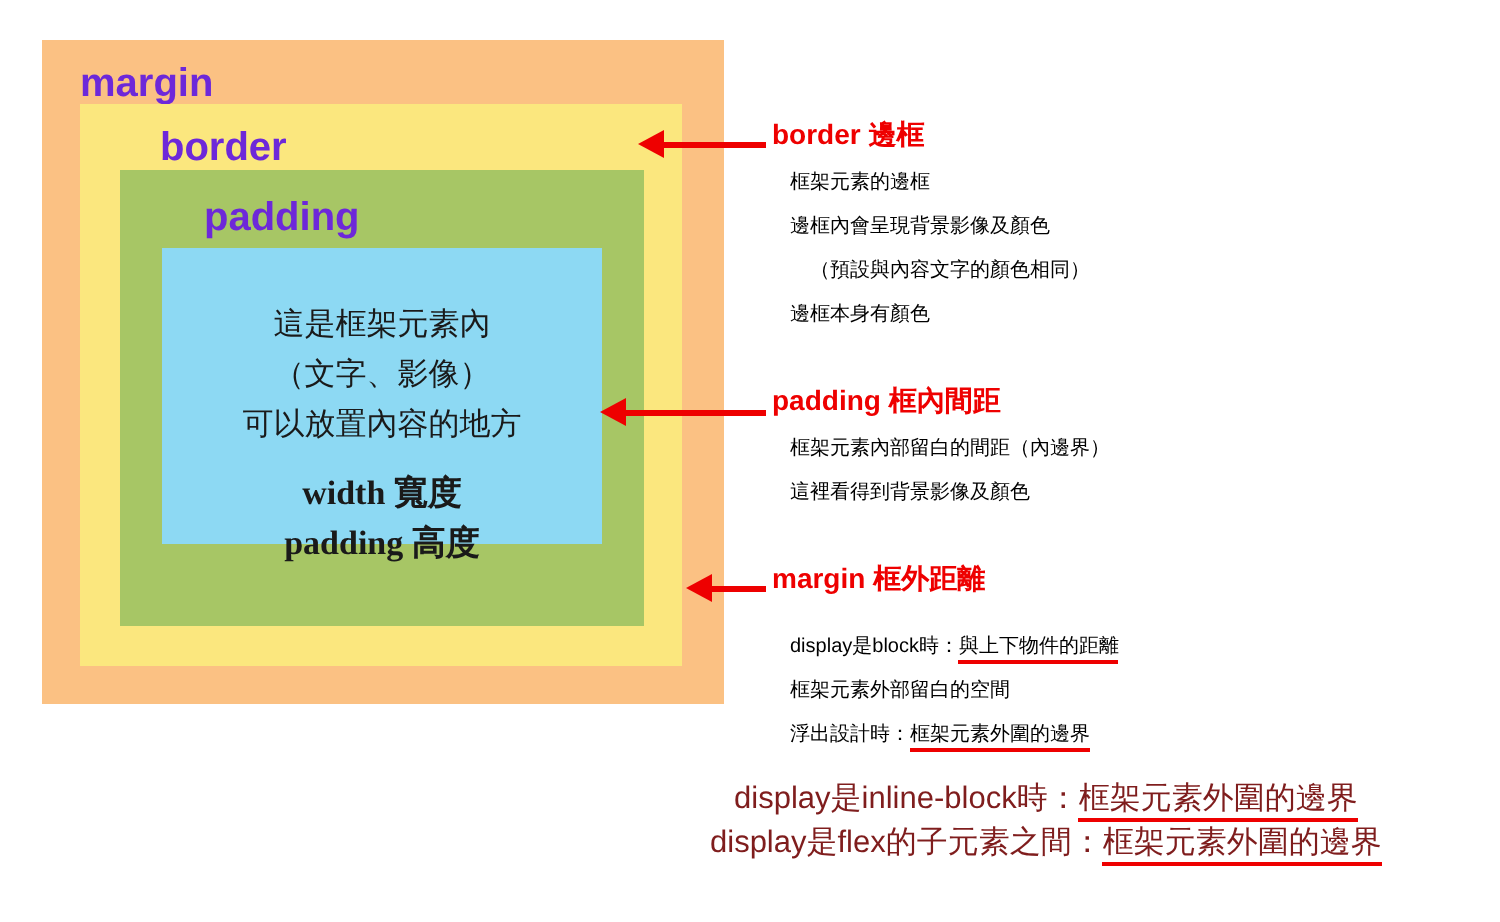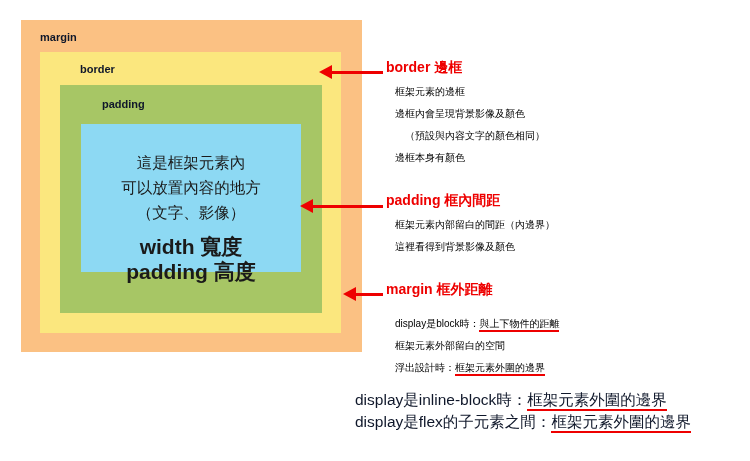--- a/index.html
+++ b/index.html
@@ -47,44 +47,45 @@
   }
   .layer-content {
     left: 60px; top: 104px;
     width: 220px; height: 148px;
     background: #8dd9f3;
   }
 
   .layer-label {
     position: absolute;
     font-weight: bold;
-    font-size: 11px;
+    font-size: 20px;
     line-height: 1;
-    color: #0f172a;
+    color: #6d28d9;
     white-space: nowrap;
   }
   .label-margin  { left: 19px;  top: 12px; }
   .label-border  { left: 40px;  top: 12px; }
   .label-padding { left: 42px;  top: 14px; }
 
   
   .content-text {
     position: absolute;
     left: 0;
     top: 26px;
     width: 220px;
     text-align: center;
     font-size: 15.5px;
     line-height: 25px;
     color: #1a1a1a;
   }
   .content-text .bold-line {
     font-weight: bold;
-    font-size: 21px;
+    font-size: 17px;
     line-height: 25px;
+    font-family: Liberation Serif, serif;
   }
   .content-gap { height: 9px; }
 
   
   .arrow {
     position: absolute;
     height: 14px;
     pointer-events: none;
   }
   .arrow .shaft {
@@ -141,21 +142,22 @@
   .block-border  { left: 0;  top: 57px; }
   .block-padding { left: 0;  top: 190px; }
   .block-margin  { left: 0;  top: 279px; }
 
   .margin-lines-b {
     position: absolute;
     left: -31px;
     top: 110px;
     font-size: 15.5px;
     line-height: 22px;
-    color: #0f172a;
+    color: #7f1d1d;
+    text-align: center;
   }
   .margin-lines-b .ln { white-space: nowrap; }
 
   .u {
     border-bottom: 2px solid #ee0000;
     padding-bottom: 1px;
   }
 </style>
 </head>
 <body>
@@ -170,22 +172,22 @@
     <div class="layer-label label-border">border</div>
   </div>
 
   <div class="layer layer-padding">
     <div class="layer-label label-padding">padding</div>
   </div>
 
   <div class="layer layer-content">
     <div class="content-text">
       <div>這是框架元素內</div>
+      <div>（文字、影像）</div>
       <div>可以放置內容的地方</div>
-      <div>（文字、影像）</div>
       <div class="content-gap"></div>
       <div class="bold-line">width 寬度</div>
       <div class="bold-line">padding 高度</div>
     </div>
   </div>
 
 </div>
 
 <div class="arrow arrow-border">
   <div class="head"></div>

